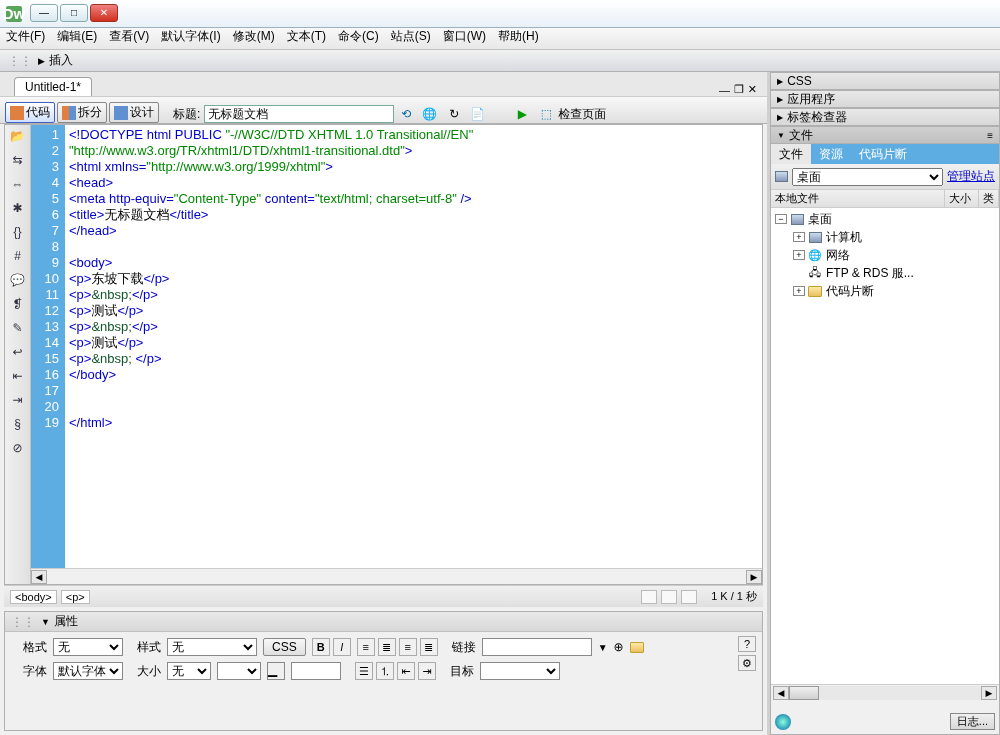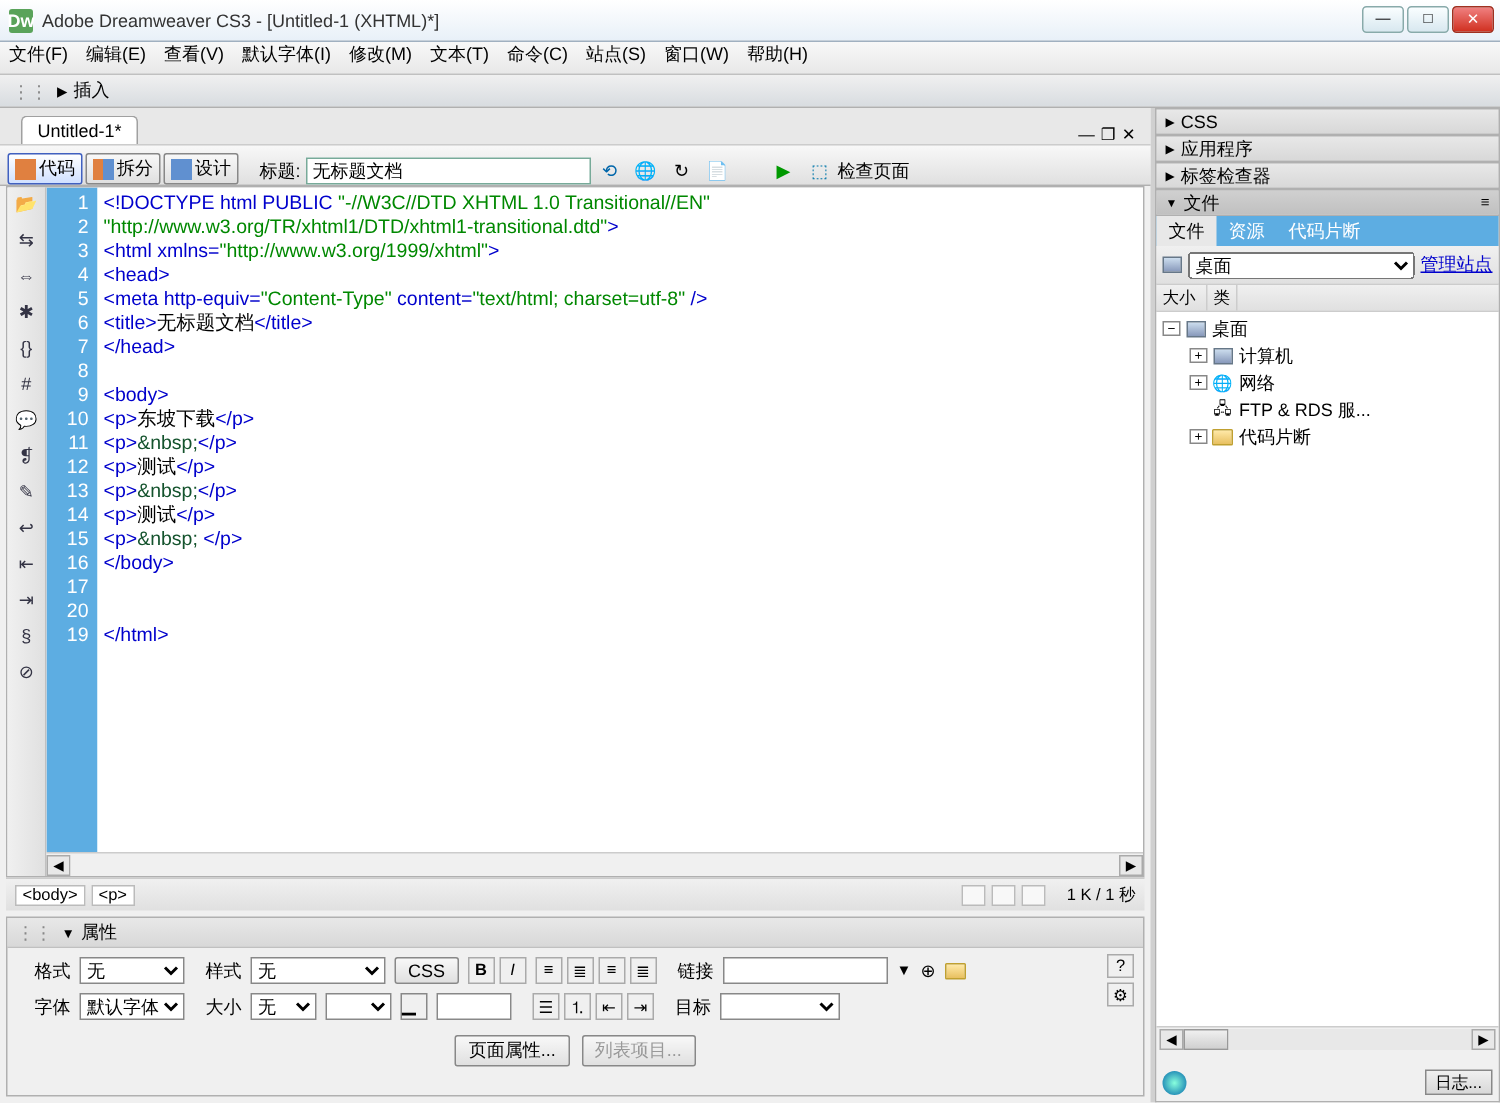--- a/index.html
+++ b/index.html
@@ -1,20 +1,20 @@
 <!DOCTYPE html>
 <html><head>
 <meta charset="utf-8">
 <style>
 * { margin: 0; padding: 0; box-sizing: border-box; font-family: "Microsoft YaHei", Tahoma, Arial, sans-serif; }
 body { background: #f0f0f0; overflow: hidden; width: 1000px; height: 735px; }
 
 
 .titlebar { height: 28px; background: linear-gradient(#ffffff, #e8f0f8); display: flex; align-items: center; border-bottom: 1px solid #a0b0c0; }
-.titlebar .dw-icon { width: 16px; height: 16px; margin: 0 6px; background: #5aa35a; border-radius: 2px; display: inline-flex; align-items: center; justify-content: center; color: #fff; font-size: 12px; font-weight: bold; }
+.titlebar .dw-icon { width: 16px; height: 16px; margin: 0 6px; background: #5aa35a; border-radius: 2px; display: inline-flex; align-items: center; justify-content: center; color: #fff; font-size: 15px; font-weight: bold; }
 .titlebar .title-text { font-size: 12px; color: #333; flex: 1; }
 .titlebar .win-controls { display: flex; height: 20px; margin-right: 4px; }
 .titlebar .win-btn { width: 28px; height: 18px; margin-left: 2px; border: 1px solid #8aa; background: linear-gradient(#fafeff,#d8e8f0); border-radius: 3px; display: flex; align-items: center; justify-content: center; font-size: 10px; }
 .titlebar .win-btn.close { background: linear-gradient(#f08080,#d03020); color: #fff; border-color: #a03020; }
 
 
 .menubar { height: 22px; background: linear-gradient(#f8f8f8,#e8e8e8); display: flex; align-items: flex-start; padding: 0 6px; border-bottom: 1px solid #c0c0c0; font-size: 12px; }
 .menubar span { margin-right: 12px; cursor: default; }
 
 
@@ -108,21 +108,20 @@
 .globe-icon { position: absolute; left: 4px; bottom: 4px; width: 16px; height: 16px; border-radius: 50%; background: radial-gradient(#8fd, #06a); }
 
 .folder-ic { background: linear-gradient(#ffe9a8,#e8c060); border: 1px solid #c0a030; width: 14px; height: 11px; border-radius: 1px; }
 .pc-ic { background: linear-gradient(#cde,#89b); border: 1px solid #678; width: 13px; height: 11px; }
 </style>
 </head>
 <body>
 
 <div class="titlebar">
   <span class="dw-icon">Dw</span>
-  <span class="title-text">Adobe Dreamweaver CS3 - [Untitled-1 (XHTML)*]</span>
   <div class="win-controls">
     <div class="win-btn">—</div>
     <div class="win-btn">□</div>
     <div class="win-btn close">✕</div>
   </div>
 </div>
 
 <div class="menubar" id="menubar">
     <span>文件(F)</span>
     <span>编辑(E)</span>
@@ -288,24 +287,20 @@
           <input style="width: 50px;">
           <div class="prop-icons" style="margin-left:8px;">
             <span class="pi">☰</span>
             <span class="pi">⒈</span>
             <span class="pi">⇤</span>
             <span class="pi">⇥</span>
           </div>
           <label style="width:32px;">目标</label>
           <select style="width:80px;"><option></option></select>
         </div>
-        <div class="prop-bottom">
-          <span class="prop-btn">页面属性...</span>
-          <span class="prop-btn" style="color:#999;">列表项目...</span>
-        </div>
       </div>
     </div>
 
   </div>
 
   <div class="right-panels">
     <div class="panel-header">
         <span class="tri">▶</span>
         <span>CSS</span>
       </div>
@@ -328,20 +323,21 @@
           <div class="ft active">文件</div>
           <div class="ft">资源</div>
           <div class="ft">代码片断</div>
         </div>
       <div class="files-toolbar">
         <span class="pc-ic"></span>
         <select><option>桌面</option></select>
         <span class="link">管理站点</span>
       </div>
       <div class="files-colhead">
+        <div class="col" style="flex:1;">本地文件</div>
         <div class="col" style="width:34px;">大小</div>
         <div class="col" style="width:20px;">类</div>
       </div>
       <div class="files-tree" id="files-tree">
           <div class="tree-row">
             <span class="tree-indent" style="width: 2px;"></span>
             <span class="tree-toggle">−</span>
             <span class="tree-icon">
               <span class="pc-ic"></span>
             </span>

